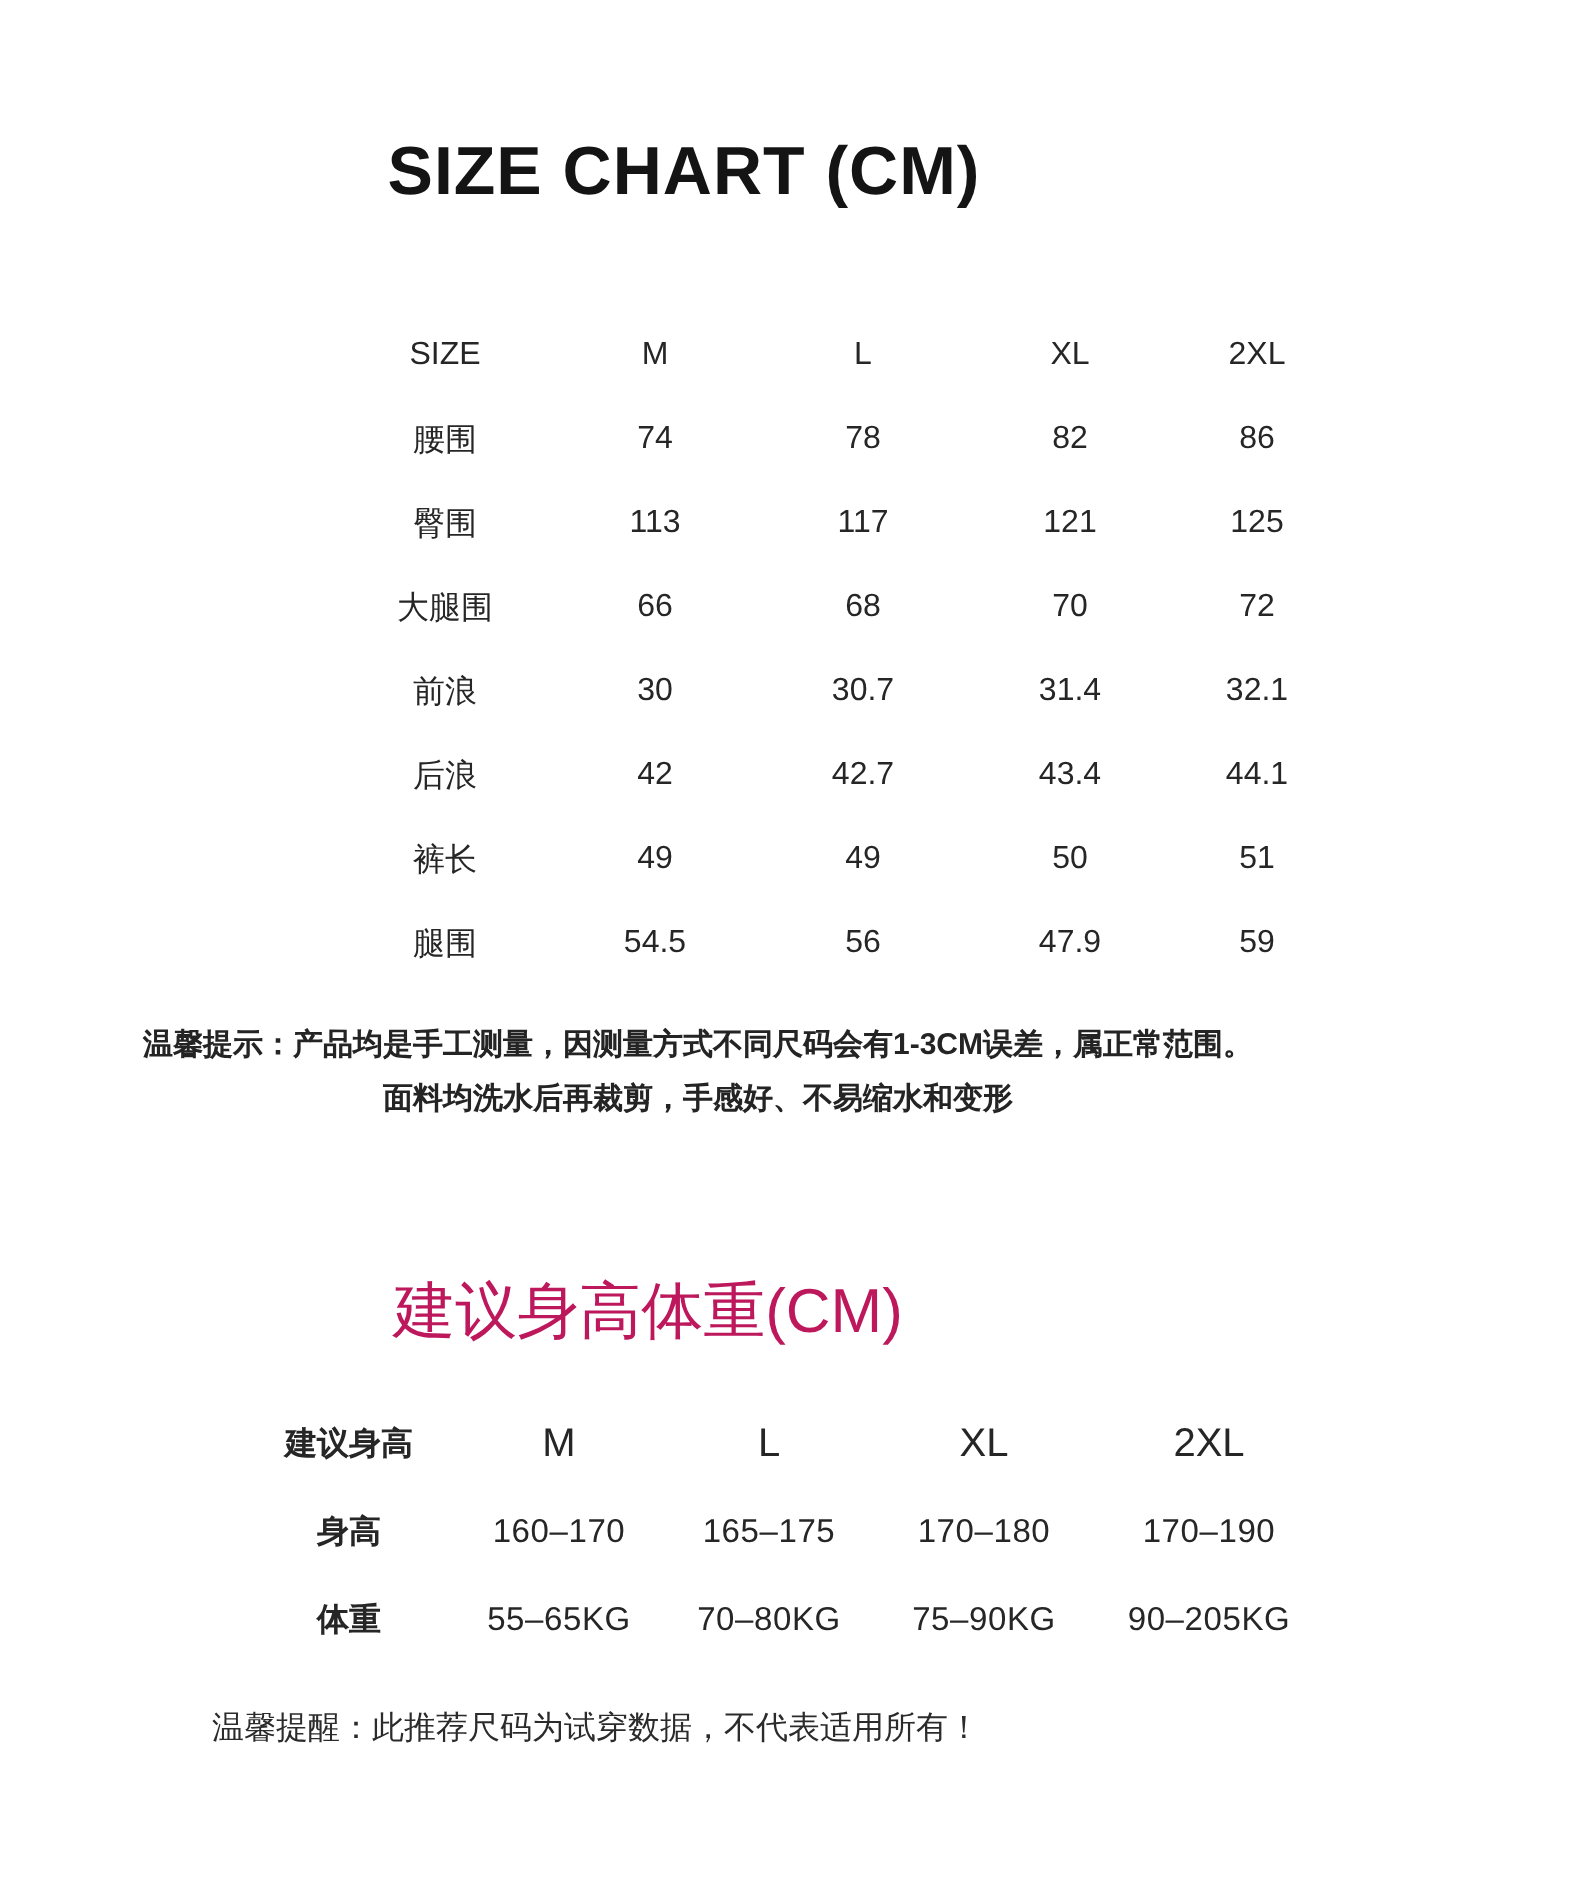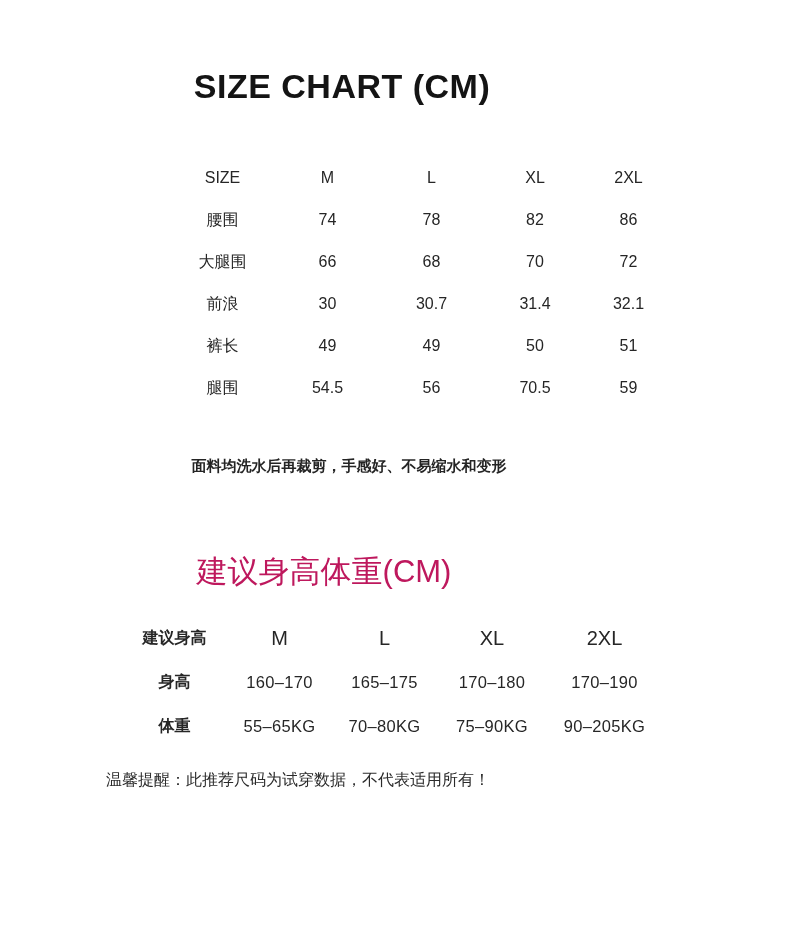--- a/index.html
+++ b/index.html
@@ -105,51 +105,65 @@
       <div class="cell">2XL</div>
     </div>
     <div class="t1-row">
       <div class="cell">腰围</div>
       <div class="cell">74</div>
       <div class="cell">78</div>
       <div class="cell">82</div>
       <div class="cell">86</div>
     </div>
     <div class="t1-row">
+      <div class="cell">臀围</div>
+      <div class="cell">113</div>
+      <div class="cell">117</div>
+      <div class="cell">121</div>
+      <div class="cell">125</div>
+    </div>
+    <div class="t1-row">
       <div class="cell">大腿围</div>
       <div class="cell">66</div>
       <div class="cell">68</div>
       <div class="cell">70</div>
       <div class="cell">72</div>
     </div>
     <div class="t1-row">
       <div class="cell">前浪</div>
       <div class="cell">30</div>
       <div class="cell">30.7</div>
       <div class="cell">31.4</div>
       <div class="cell">32.1</div>
     </div>
     <div class="t1-row">
+      <div class="cell">后浪</div>
+      <div class="cell">42</div>
+      <div class="cell">42.7</div>
+      <div class="cell">43.4</div>
+      <div class="cell">44.1</div>
+    </div>
+    <div class="t1-row">
       <div class="cell">裤长</div>
       <div class="cell">49</div>
       <div class="cell">49</div>
       <div class="cell">50</div>
       <div class="cell">51</div>
     </div>
     <div class="t1-row">
       <div class="cell">腿围</div>
       <div class="cell">54.5</div>
       <div class="cell">56</div>
-      <div class="cell">70.5</div>
+      <div class="cell">47.9</div>
       <div class="cell">59</div>
     </div>
   </div>
 
   <p class="note1">
-    <br>
+    <span>温馨提示：产品均是手工测量，因测量方式不同尺码会有1-3CM误差，属正常范围。</span><br>
     <span>面料均洗水后再裁剪，手感好、不易缩水和变形</span>
   </p>
 
   <h2 class="title2">建议身高体重(CM)</h2>
 
   <div class="table2">
     <div class="t2-row">
       <div class="t2-head-label">建议身高</div>
       <div class="t2-col">M</div>
       <div class="t2-col">L</div>

